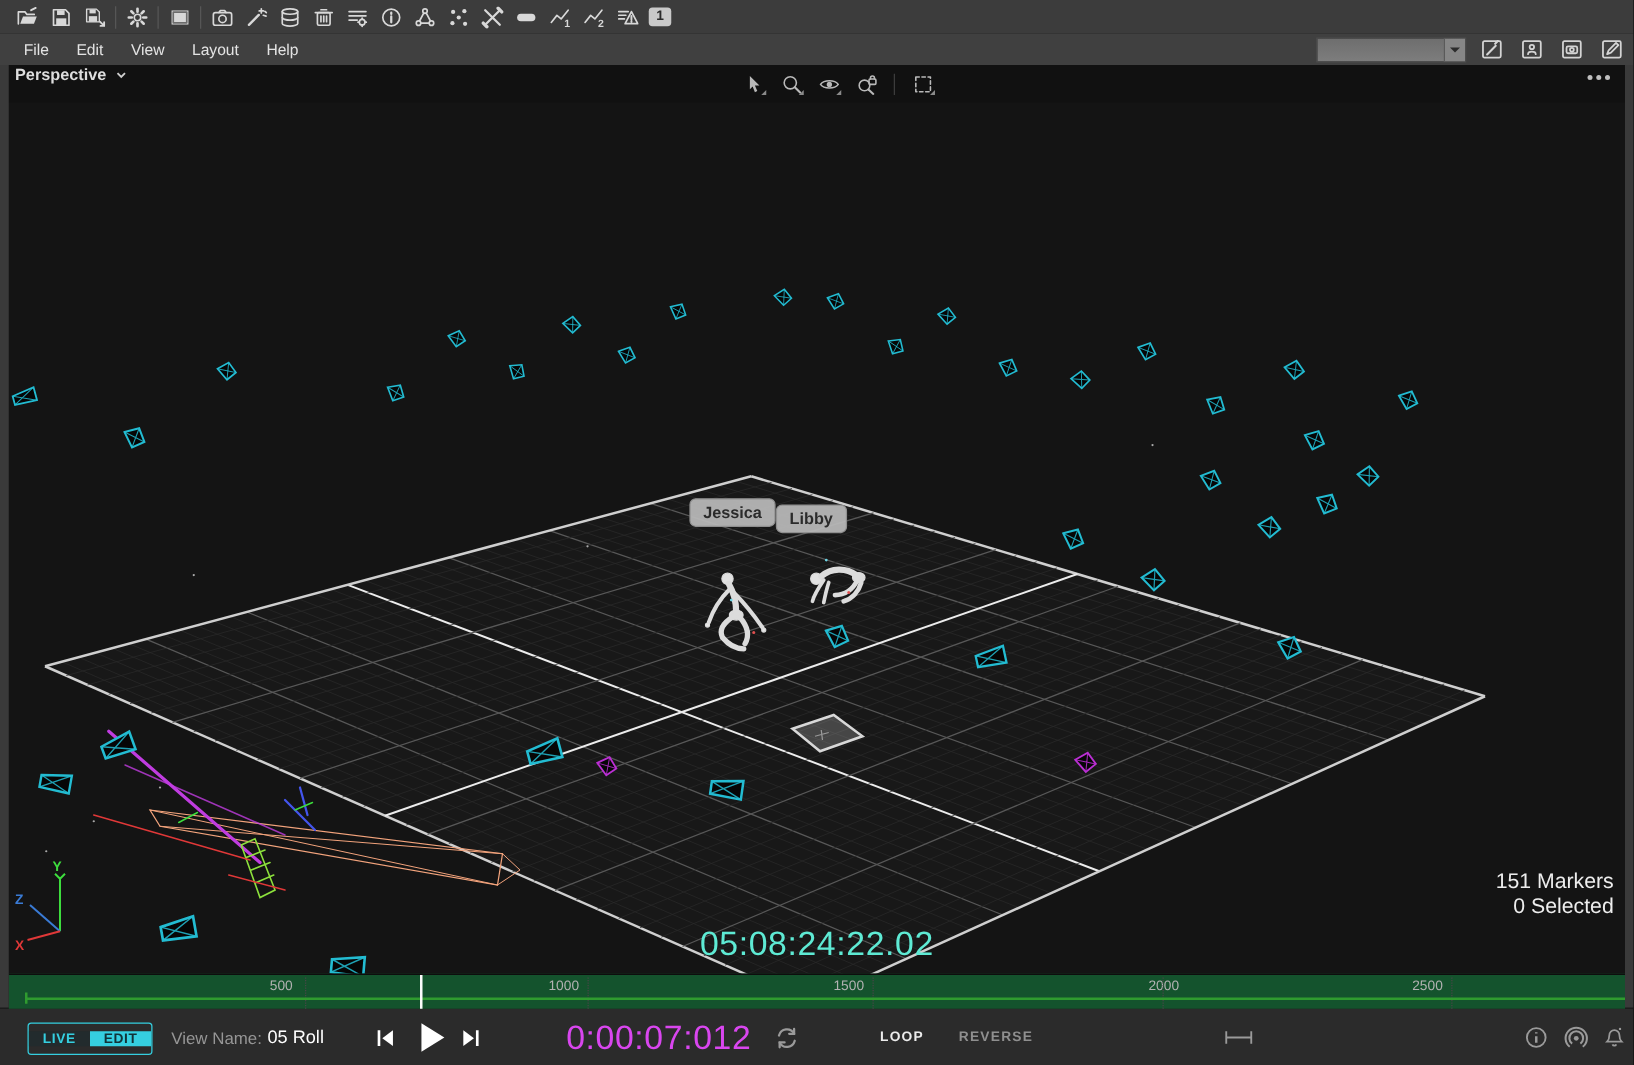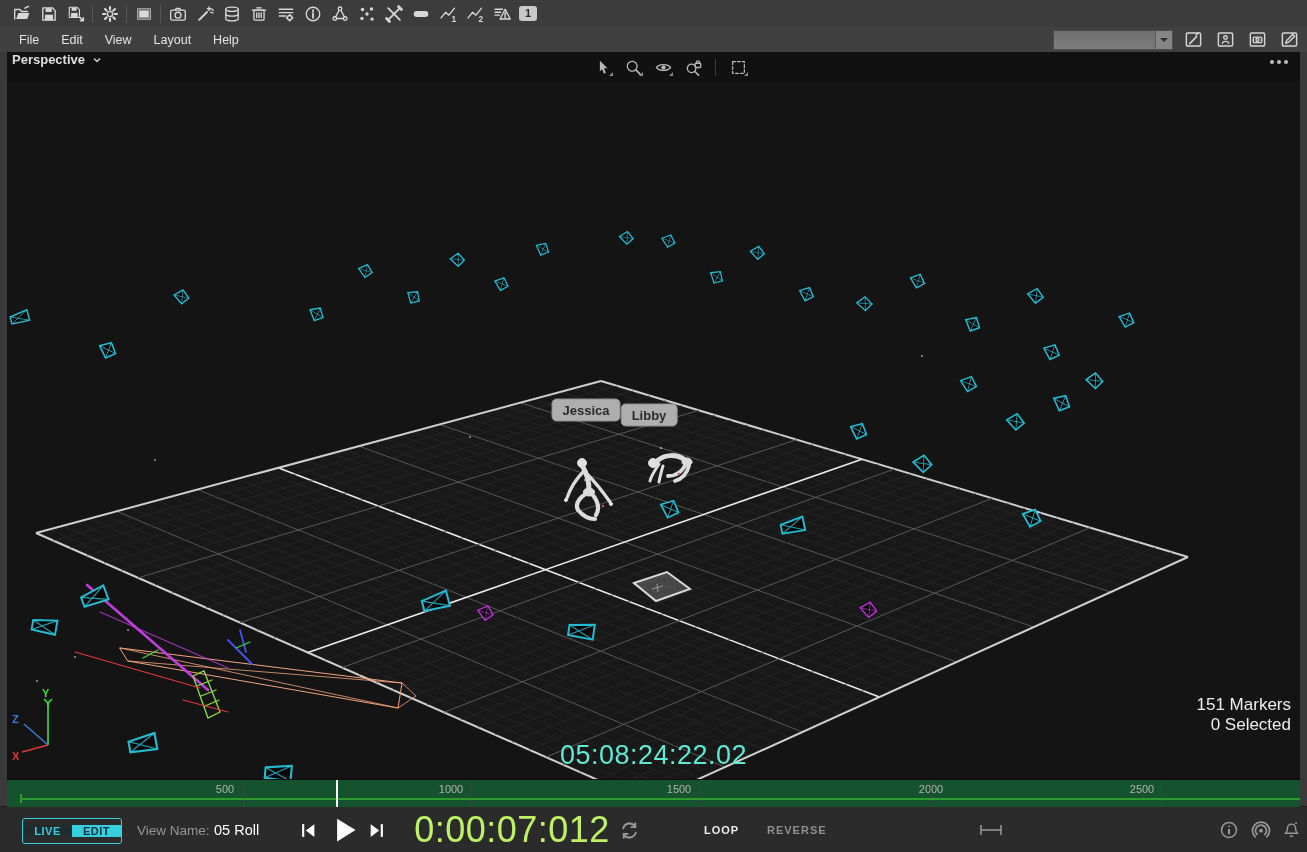--- a/index.html
+++ b/index.html
@@ -57,22 +57,22 @@
   .bottombar{position:absolute;left:0;top:806px;width:1307px;height:46px;background:#2b2b2b;border-top:1px solid #191919;}
   .bb{position:absolute;display:flex;align-items:center;}
   .toggle{left:22px;top:11px;height:24px;border:1px solid #35cfe0;border-radius:3px;overflow:hidden;display:flex;}
   .toggle .seg{width:49px;display:flex;align-items:center;justify-content:center;
         font-size:11px;font-weight:bold;letter-spacing:.5px;}
   .seg.live{background:#222b2d;color:#35cfe0;}
   .seg.edit{background:#35cfe0;color:#123237;}
   .lbl-gray{color:#969696;font-size:13.5px;}
   .lbl-white{color:#fff;font-size:14.5px;}
   .transport-btn{color:#fff;display:flex;align-items:center;justify-content:center;}
-  .time-display{left:417px;top:0;height:46px;width:190px;justify-content:center;color:#bef264;
-        font-size:36px;letter-spacing:.5px;}
+  .time-display{left:432px;top:0;height:46px;width:190px;justify-content:center;color:#d946ef;
+        font-size:27px;letter-spacing:.5px;}
   .small-caps{font-size:11px;font-weight:bold;letter-spacing:1px;}
   .bb-icon{color:#9a9a9a;}
 </style>
 </head>
 <body>
 
 <div id="app">
 
   <div class="toolbar" id="toolbar">
       <span class="tb-btn">

